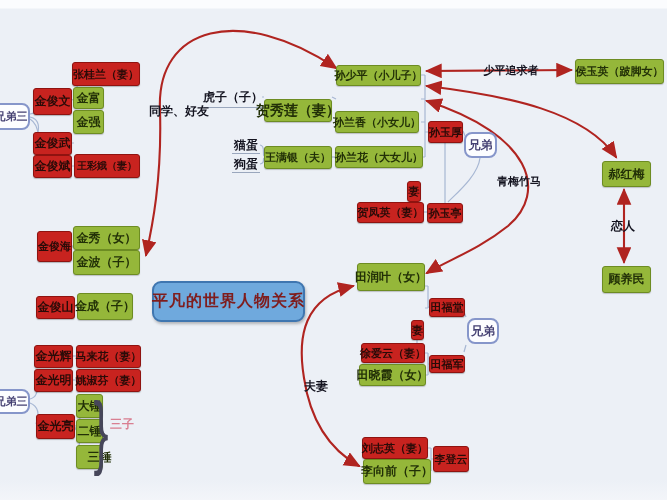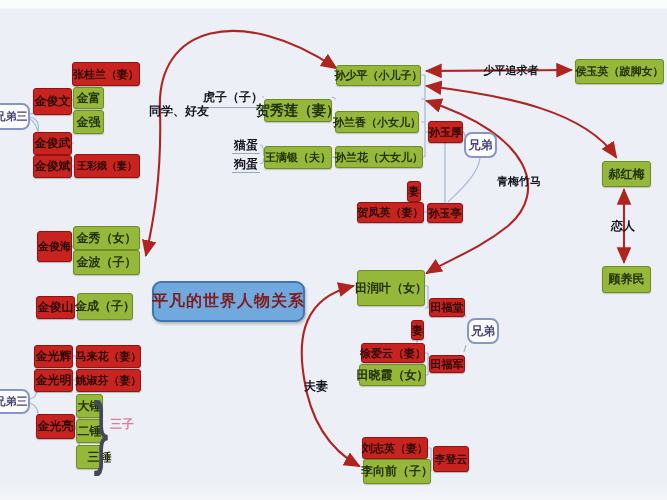--- a/index.html
+++ b/index.html
@@ -109,21 +109,21 @@
       <div class="node label" style="left: 464px; top: 132px; width: 33px; height: 26px; font-size: 12px;">兄弟</div>
       <div class="node red" style="left: 407px; top: 181px; width: 14px; height: 21px; font-size: 11px;">妻</div>
       <div class="node red" style="left: 357px; top: 202px; width: 67px; height: 21px; font-size: 11px;">贺凤英（妻）</div>
       <div class="node red" style="left: 427px; top: 203px; width: 36px; height: 20px; font-size: 11px;">孙玉亭</div>
       <div class="node text" style="left: 480px; top: 62px; width: 62px; height: 16px; font-size: 11px;">少平追求者</div>
       <div class="node green" style="left: 575px; top: 59px; width: 89px; height: 25px; font-size: 11px;">侯玉英（跛脚女）</div>
       <div class="node green" style="left: 602px; top: 161px; width: 49px; height: 26px; font-size: 12px;">郝红梅</div>
       <div class="node text" style="left: 607px; top: 218px; width: 32px; height: 16px; font-size: 12px;">恋人</div>
       <div class="node green" style="left: 602px; top: 266px; width: 49px; height: 27px; font-size: 12px;">顾养民</div>
       <div class="node text" style="left: 493px; top: 174px; width: 52px; height: 15px; font-size: 11px;">青梅竹马</div>
-      <div class="node green" style="left: 357px; top: 270px; width: 68px; height: 36px; font-size: 12px; text-align: center;">田润叶（女）</div>
+      <div class="node green" style="left: 357px; top: 263px; width: 68px; height: 28px; font-size: 12px; text-align: center;">田润叶（女）</div>
       <div class="node red" style="left: 429px; top: 298px; width: 36px; height: 19px; font-size: 11px;">田福堂</div>
       <div class="node red" style="left: 411px; top: 320px; width: 13px; height: 20px; font-size: 11px;">妻</div>
       <div class="node label" style="left: 467px; top: 318px; width: 32px; height: 26px; font-size: 12px;">兄弟</div>
       <div class="node red" style="left: 361px; top: 343px; width: 64px; height: 20px; font-size: 11px;">徐爱云（妻）</div>
       <div class="node green" style="left: 359px; top: 364px; width: 67px; height: 22px; font-size: 12px;">田晓霞（女）</div>
       <div class="node red" style="left: 429px; top: 355px; width: 36px; height: 18px; font-size: 11px;">田福军</div>
       <div class="node text" style="left: 300px; top: 378px; width: 32px; height: 16px; font-size: 12px;">夫妻</div>
       <div class="node red" style="left: 362px; top: 437px; width: 66px; height: 22px; font-size: 11px;">刘志英（妻）</div>
       <div class="node green" style="left: 363px; top: 459px; width: 68px; height: 25px; font-size: 12px;">李向前（子）</div>
       <div class="node red" style="left: 433px; top: 446px; width: 36px; height: 26px; font-size: 11px;">李登云</div>

